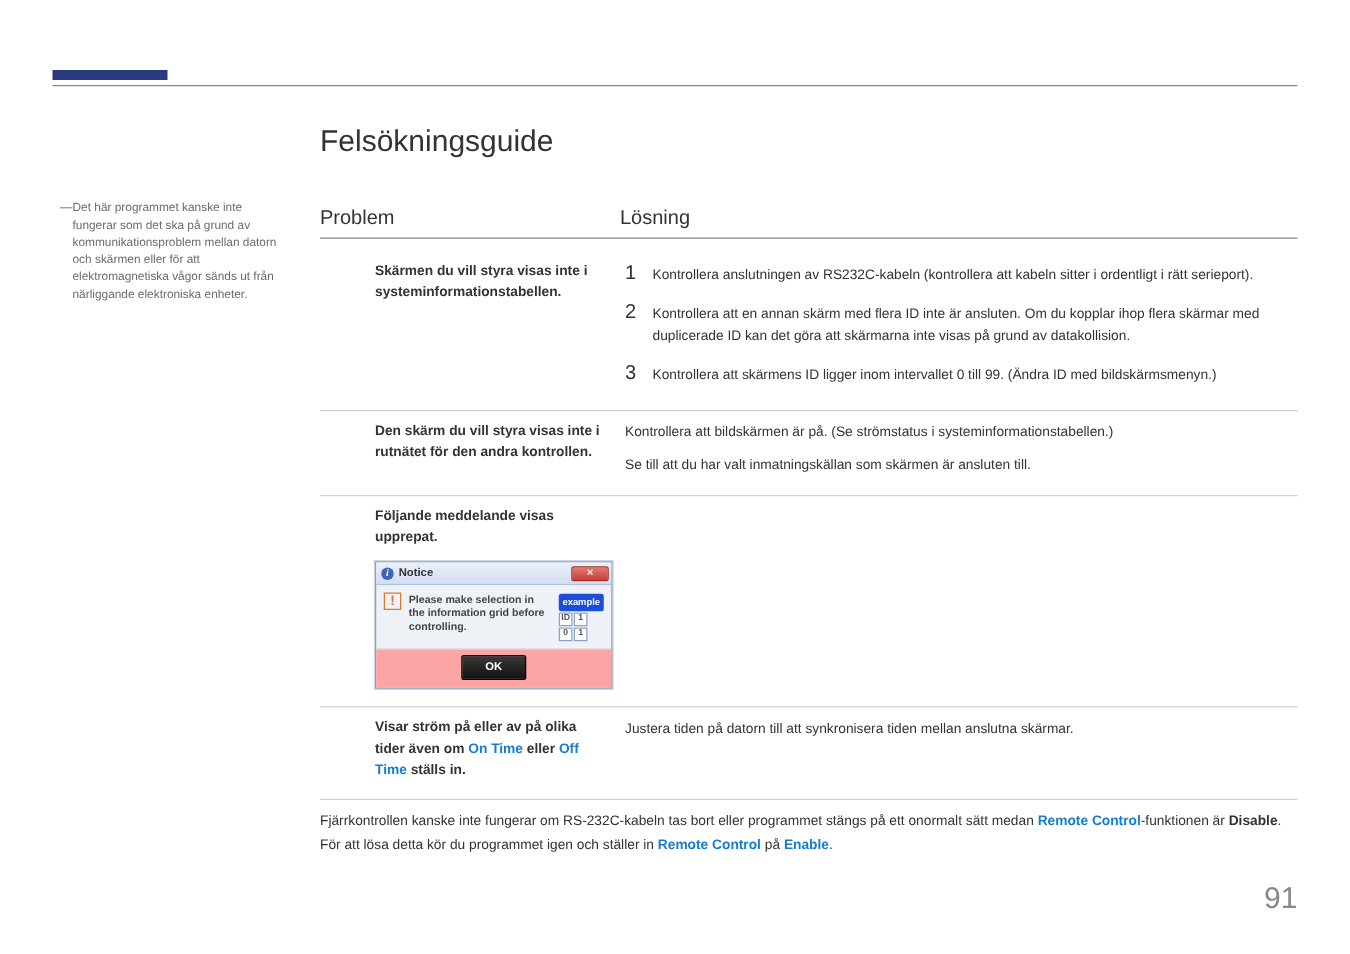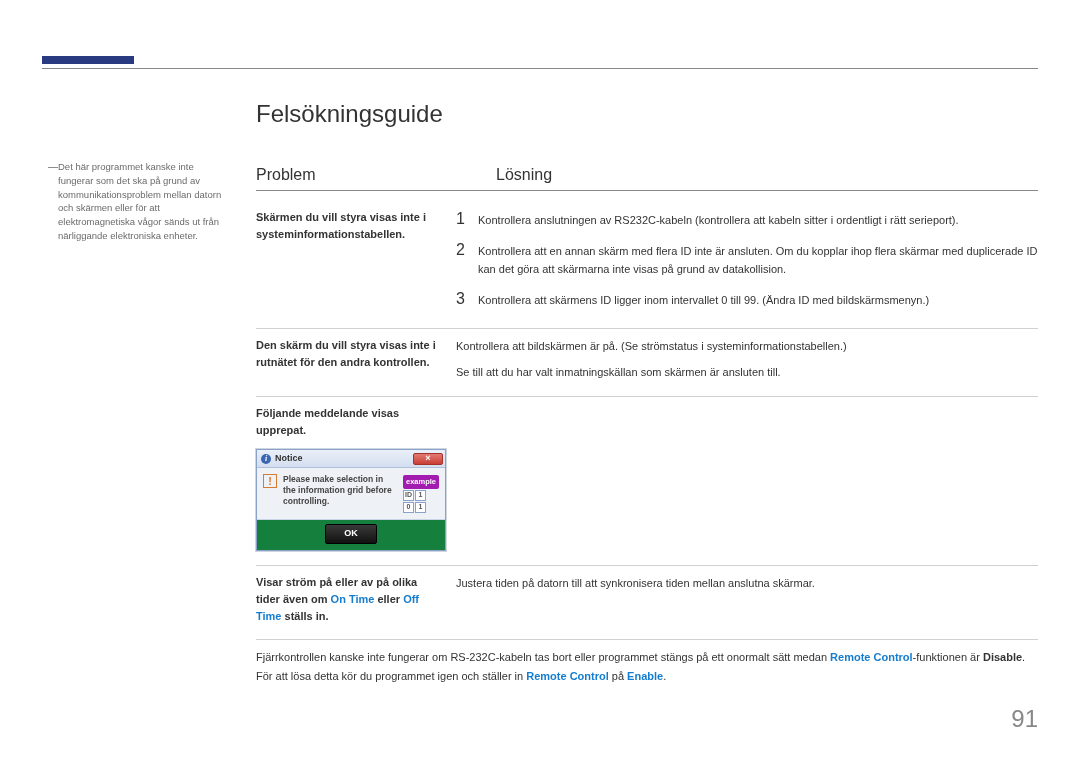--- a/index.html
+++ b/index.html
@@ -82,20 +82,21 @@
     border-bottom: 1px solid #d0d0d0;
   }
   .row.no-border { border-bottom: none; }
   .col-problem {
     width: 200px;
     padding-right: 14px;
     font-size: 11px;
     line-height: 1.55;
     font-weight: 600;
     color: #333;
+    margin-left: 44px;
   }
   .col-problem .blue { color: #157dcf; font-weight: 600; text-align: right; }
   .col-solution {
     flex: 1;
     font-size: 11px;
     line-height: 1.7;
     color: #333;
   }
   .num-item {
     display: flex;
@@ -174,41 +175,41 @@
   }
   .dlg-warn {
     width: 14px; height: 14px;
     border: 1.5px solid #d87a2f;
     display: flex; align-items: center; justify-content: center;
     color: #d87a2f; font-size: 11px; font-weight: 700;
     line-height: 1;
   }
   .dlg-msg { font-size: 8.5px; color: #444; line-height: 1.3; flex: 1; }
   .dlg-example {
-    background: #a21caf; color: #fff;
+    background: #1d4ed8; color: #fff;
     font-size: 7.5px; padding: 1px 3px; border-radius: 2px;
     align-self: flex-start; margin-top: 1px;
   }
   .dlg-side {
     display: flex; flex-direction: column; gap: 1px;
   }
   .dlg-grid {
     display: grid; grid-template-columns: 11px 11px;
     grid-auto-rows: 11px; gap: 1px;
   }
   .dlg-cell {
     border: 1px solid #8aa2c8; background: #fff;
     font-size: 7px; display: flex; align-items: center; justify-content: center;
     color: #555;
   }
   .dlg-footer {
     display: flex; justify-content: center;
     padding: 4px 0 6px 0;
     border-top: 1px solid #c9d4e6;
-    background: #15803d;
+    background: #fca5a5;
   }
   .dlg-ok {
     background: linear-gradient(#3a3a3a, #111);
     color: #fff; font-size: 9px;
     padding: 2px 18px; border-radius: 2px;
     border: 1px solid #000;
   }
 
   .page-number {
     position: absolute;

